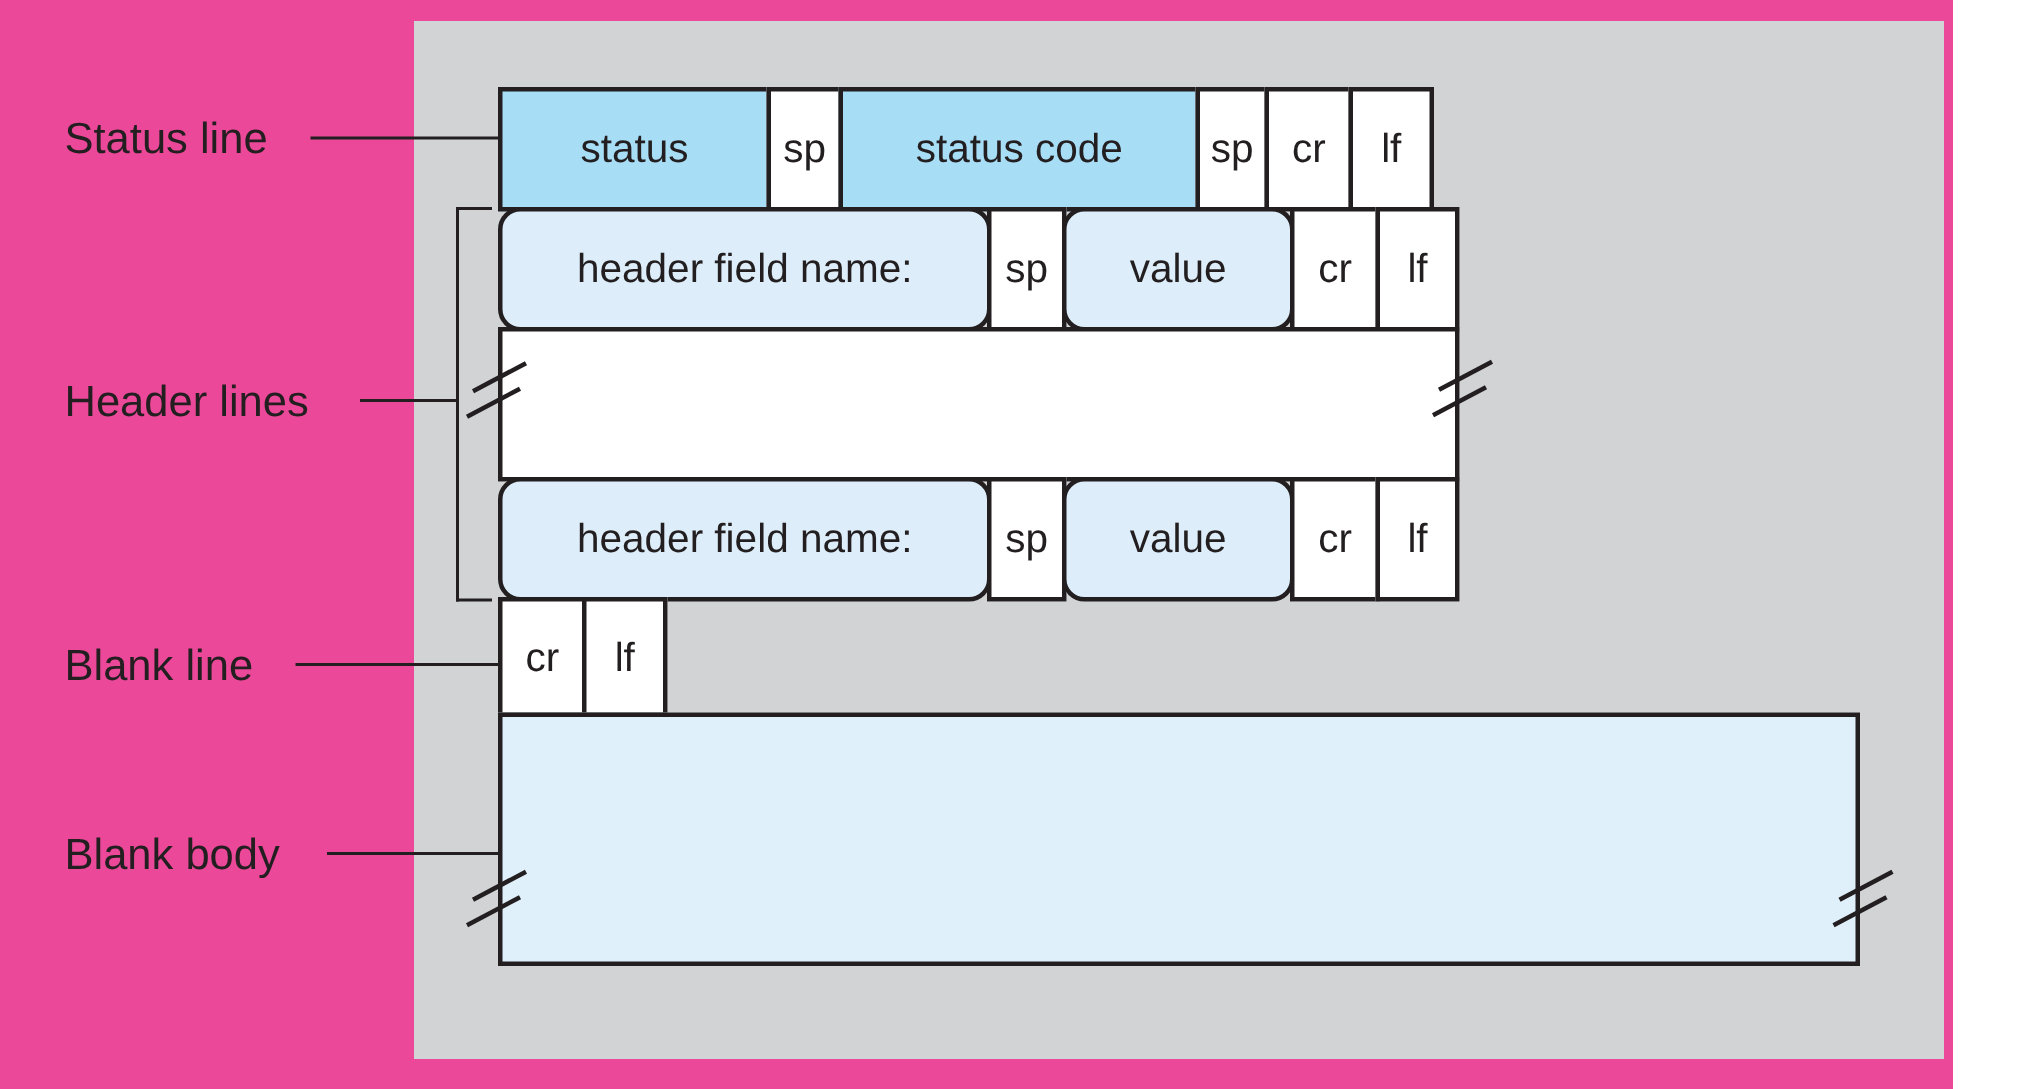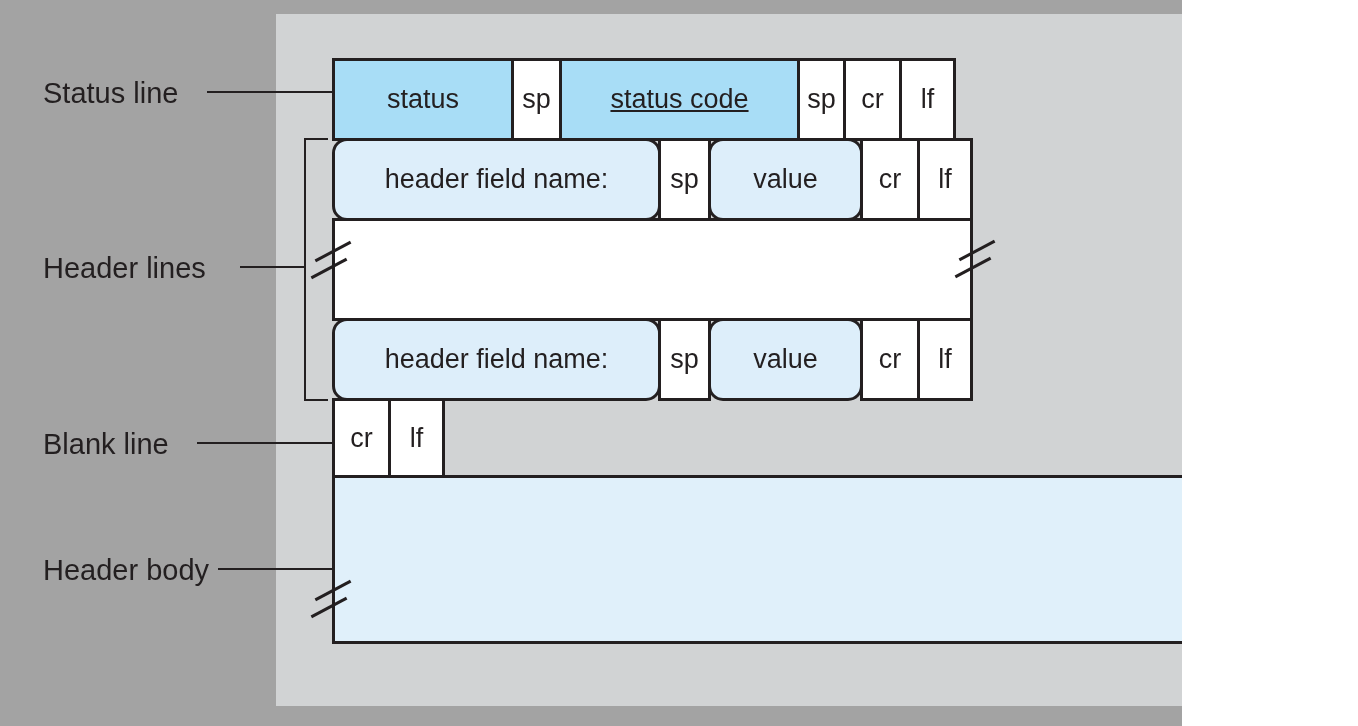--- a/index.html
+++ b/index.html
@@ -1,22 +1,22 @@
 <!DOCTYPE html>
 <html><head>
 <meta charset="utf-8">
 <style>
   html,body{margin:0;padding:0;background:#ffffff;}
   .canvas{
     position:relative;
-    width:1182px;height:726px;
+    width:1302px;height:726px;
     font-family:"Liberation Sans", sans-serif;
     color:#231f20;
     overflow:hidden;
-    background:#a3a3a3;
+    background:#ec4899;
   }
   .gray-panel{
     position:absolute;left:276px;top:14px;width:1020px;height:692px;
     background:#d1d3d4;
   }
   .row{
     position:absolute;display:flex;align-items:stretch;
   }
   .cell{
     box-sizing:border-box;
@@ -62,33 +62,33 @@
 </head>
 <body>
 
 <div class="canvas">
 
   <div class="gray-panel"></div>
 
   <div class="label" style="top:77px;">Status line</div>
   <div class="label" style="top:252px;">Header lines</div>
   <div class="label" style="top:428px;">Blank line</div>
-  <div class="label" style="top:554px;">Header body</div>
+  <div class="label" style="top:554px;">Blank body</div>
 
   <div class="connector" style="left:207px;top:91px;width:125px;"></div>
   <div class="connector" style="left:240px;top:266px;width:66px;"></div>
   <div class="connector" style="left:197px;top:442px;width:135px;"></div>
   <div class="connector" style="left:218px;top:568px;width:114px;"></div>
 
   <div class="bracket" style="left:304px;top:138px;width:24px;height:263px;"></div>
 
   <div class="row" style="left:332px;top:58px;height:83px;">
     <div class="cell fill-blue" style="width:182px;">status</div>
     <div class="cell fill-white" style="width:51px;">sp</div>
-    <div class="cell fill-blue" style="width:241px;text-decoration:underline;">status code</div>
+    <div class="cell fill-blue" style="width:241px;">status code</div>
     <div class="cell fill-white" style="width:49px;">sp</div>
     <div class="cell fill-white" style="width:59px;">cr</div>
     <div class="cell fill-white" style="width:57px;">lf</div>
   </div>
 
   <div class="row" style="left:332px;top:138px;height:83px;">
     <div class="cell fill-light" style="width:329px;">header field name:</div>
     <div class="cell fill-white" style="width:53px;">sp</div>
     <div class="cell fill-light" style="width:155px;">value</div>
     <div class="cell fill-white" style="width:60px;">cr</div>

